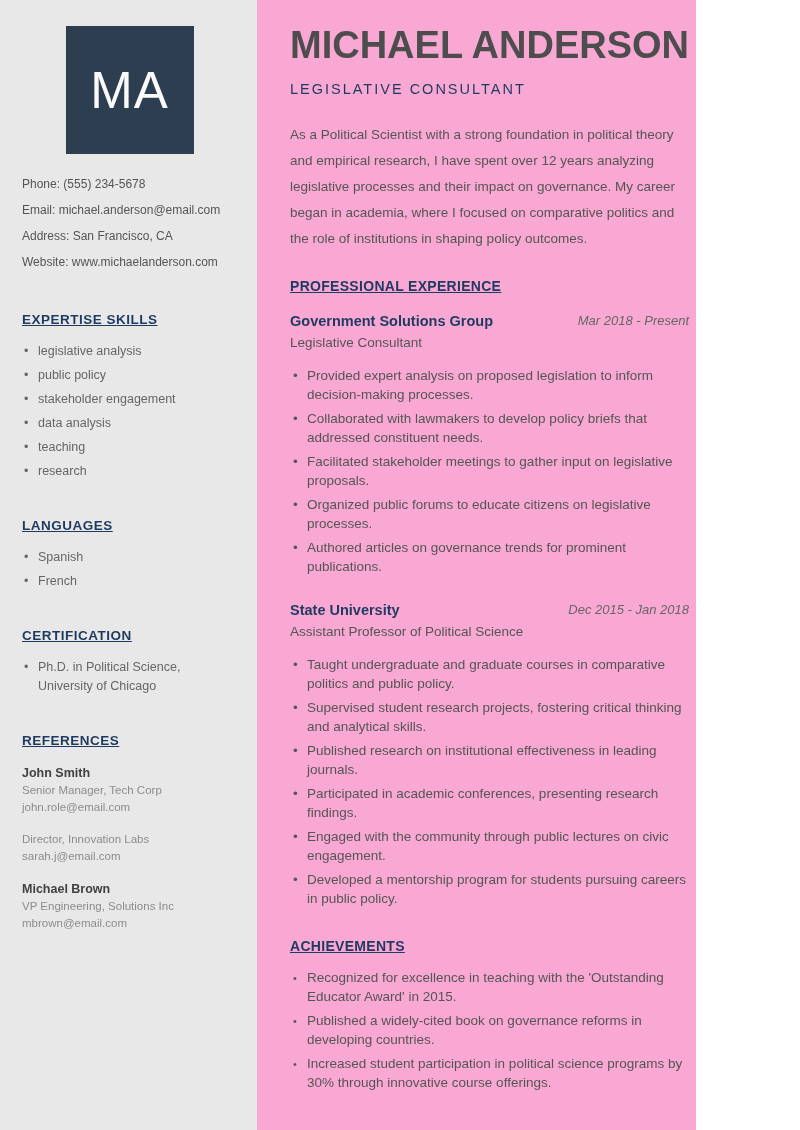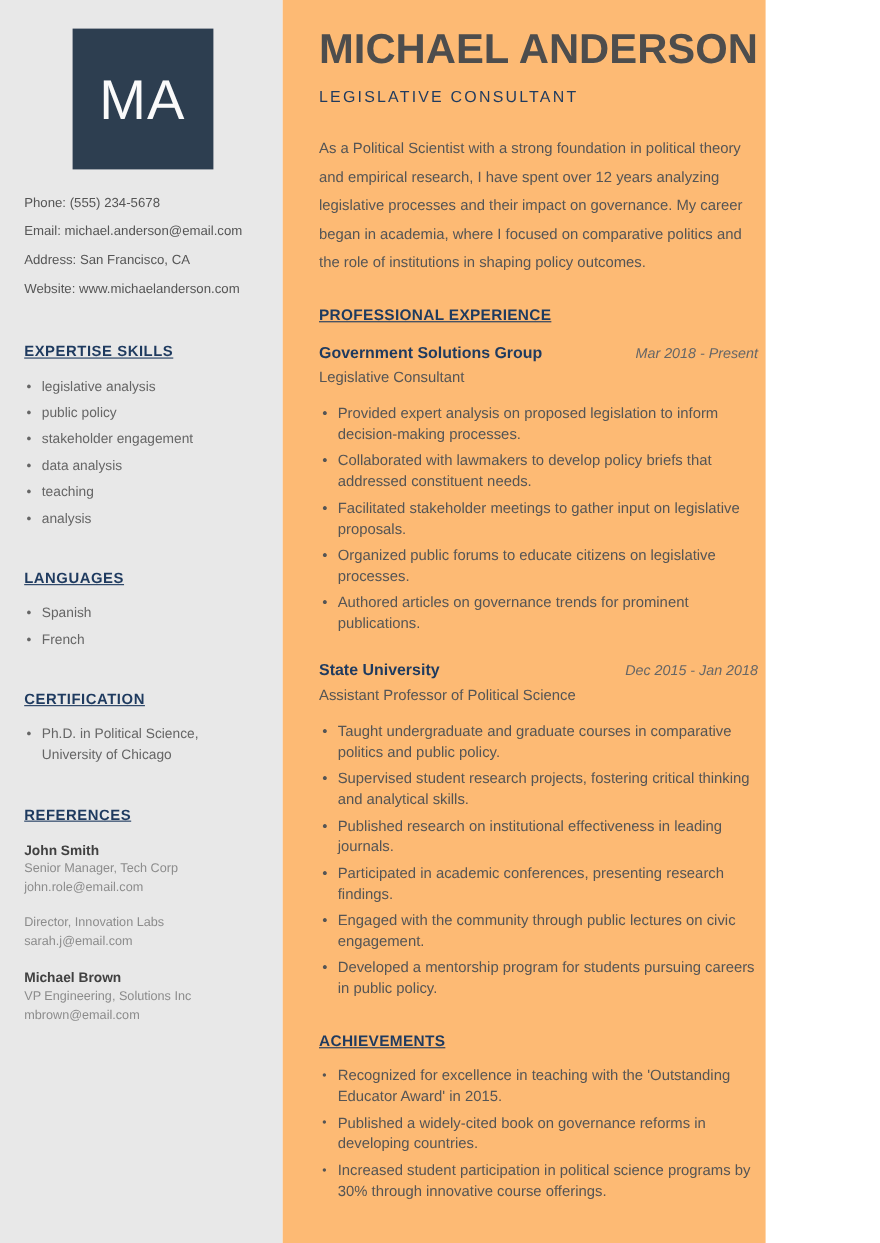--- a/index.html
+++ b/index.html
@@ -70,21 +70,21 @@
   }
 
   .person{margin-top:15px;}
   .person:first-of-type{margin-top:16px;}
   .p-name{font-size:12.5px;font-weight:bold;color:#414141;line-height:18px;}
   .p-role,.p-email{font-size:11.5px;color:var(--reference-muted);line-height:17px;}
 
   
   .main{
     flex:1;
-    background:#fdba74;
+    background:#f9a8d4;
     padding:24px 32px 0 33px;
   }
   .name{
     margin:0;
     font-size:38px;font-weight:bold;
     color:var(--name-text);
     line-height:1.15;
     white-space:nowrap;
   }
   .job-title{
@@ -158,21 +158,21 @@
   <li>legislative analysis</li>
 
   <li>public policy</li>
 
   <li>stakeholder engagement</li>
 
   <li>data analysis</li>
 
   <li>teaching</li>
 
-  <li>analysis</li>
+  <li>research</li>
 </ul>
     </section>
 
     <section>
       <h2 class="side-h">LANGUAGES</h2>
       <ul class="side-list">
 
   <li>Spanish</li>
 
   <li>French</li>

